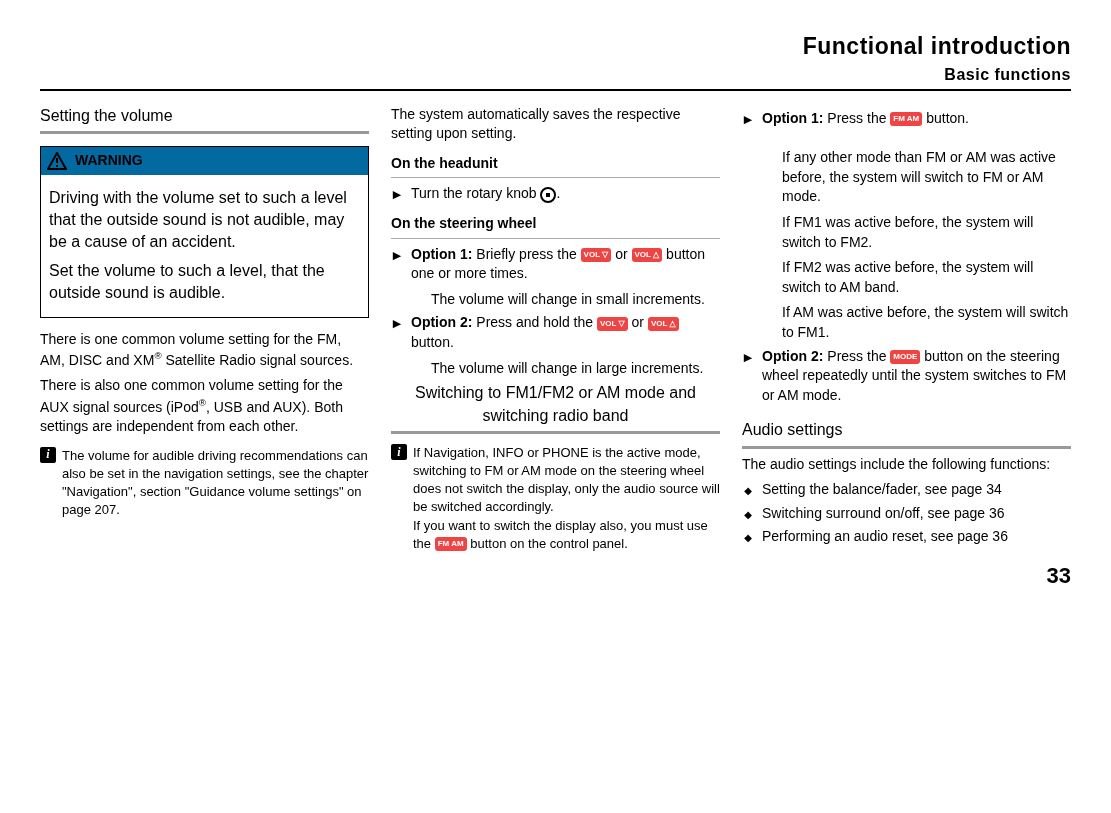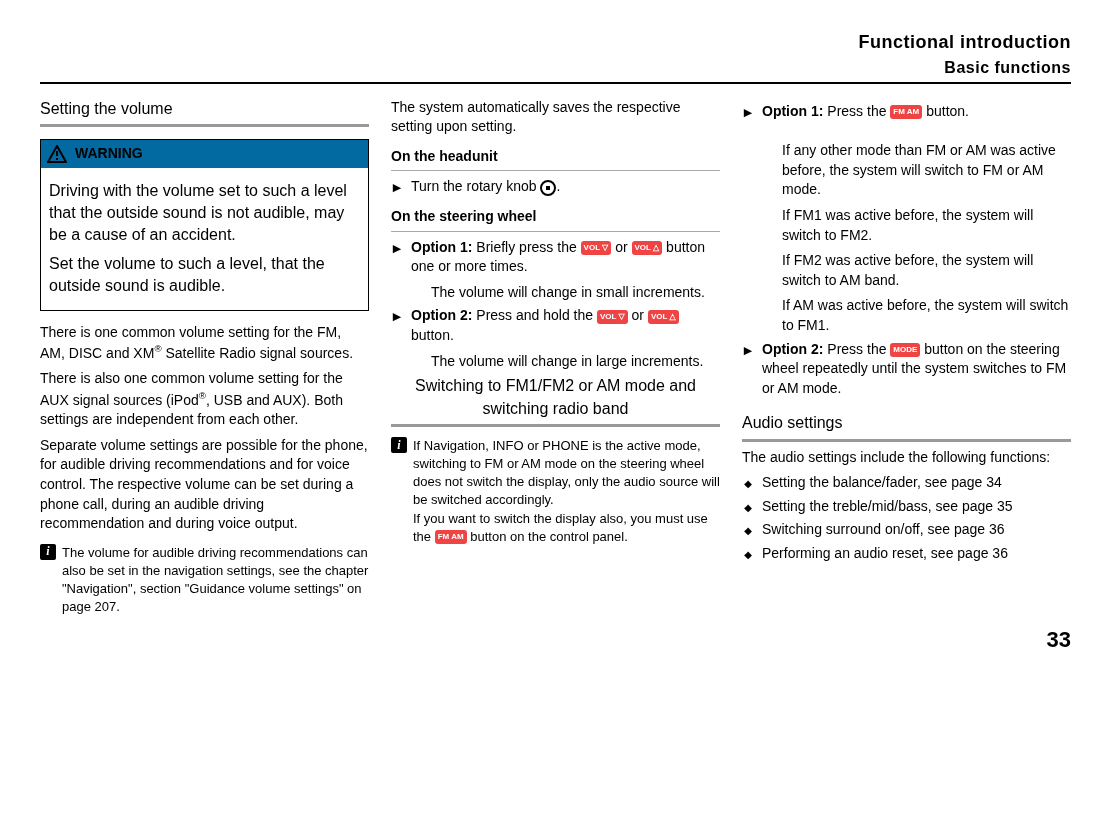--- a/index.html
+++ b/index.html
@@ -12,21 +12,21 @@
     height: 813px;
     box-sizing: border-box;
     line-height: 1.4;
   }
   .hdr-right {
     text-align: right;
     font-weight: bold;
     letter-spacing: 0.5px;
     margin-bottom: 2px;
   }
-  .hdr-line1 { font-size: 18px; }
+  .hdr-line1 { font-size: 23px; }
   .hdr-line2 { font-size: 16px; border-bottom: 2px solid #000; padding-bottom: 2px; margin-bottom: 14px;}
   .cols { display: flex; gap: 22px; }
   .col  { flex: 1; min-width: 0; }
   h2.sect {
     font-size: 16px; font-weight: normal; margin: 0 0 6px 0;
     border-bottom: 3px solid #999; padding-bottom: 4px;
     display:flex; flex-direction:column; gap:2px;
   }
   h3.sub {
     font-size: 14px; font-weight: bold; margin: 10px 0 6px 0;
@@ -94,21 +94,20 @@
         <p>Set the volume to such a level, that the outside sound is audible.</p>
       </div>
     </div>
 
     <p>
       <span>There is one common volume setting for the FM, AM, DISC and XM</span><sup>®</sup><span> Satellite Radio signal sources.</span>
     </p>
     <p style="margin-top:0;">
       <span>There is also one common volume setting for the AUX signal sources (iPod</span><sup>®</sup><span>, USB and AUX). Both settings are independent from each other.</span>
     </p>
-    <p>Separate volume settings are possible for the phone, for audible driving recommendations and for voice control. The respective volume can be set during a phone call, during an audible driving recommendation and during voice output.</p>
 
     <div class="inote">
       <span class="ibadge">i</span>
       <span>The volume for audible driving recommendations can also be set in the navigation settings, see the chapter "Navigation", section "Guidance volume settings" on page 207.</span>
     </div>
   </div>
 
   <div class="col">
     <p style="margin-top:0;">The system automatically saves the respective setting upon setting.</p>
 
@@ -196,24 +195,20 @@
         <span>Audio settings</span>
       </h2>
     <p>The audio settings include the following functions:</p>
     <ul class="plain">
       <li>
           <span class="mk dia"></span>
           <span>Setting the balance/fader, see page 34</span>
         </li>
       <li>
           <span class="mk dia"></span>
-          <span>Setting the treble/mid/bass, see page 35</span>
-        </li>
-      <li>
-          <span class="mk dia"></span>
           <span>Switching surround on/off, see page 36</span>
         </li>
       <li>
           <span class="mk dia"></span>
           <span>Performing an audio reset, see page 36</span>
         </li>
     </ul>
   </div>
 
 </div>

